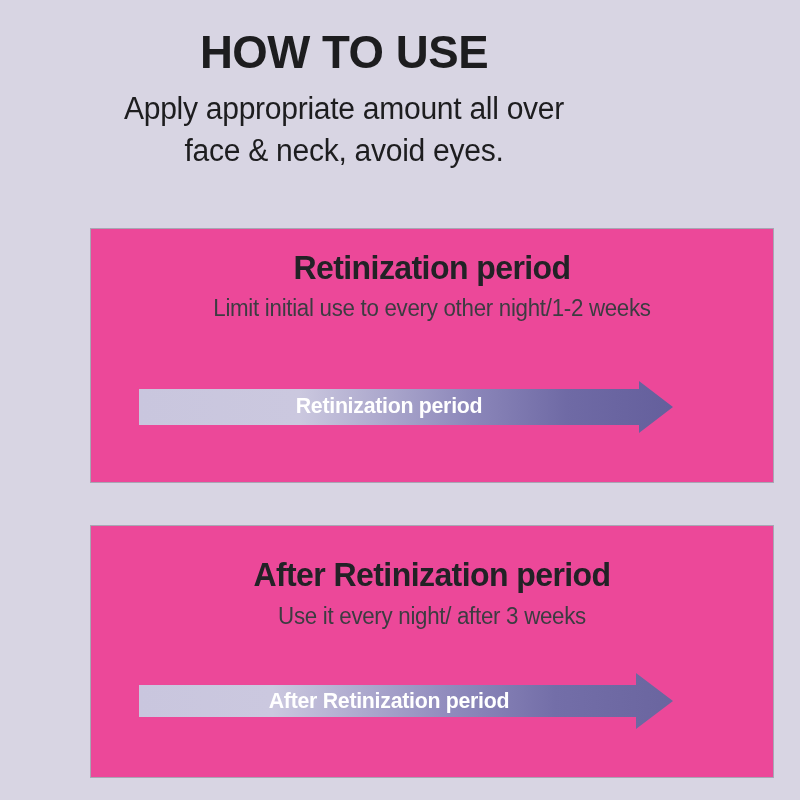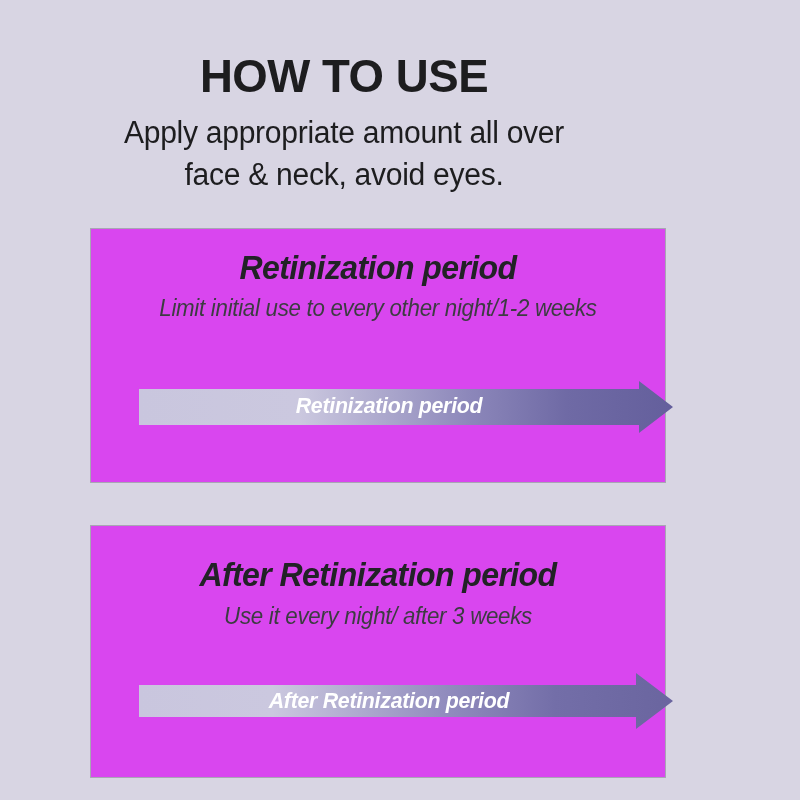--- a/index.html
+++ b/index.html
@@ -22,21 +22,20 @@
     height: 800px;
   }
 
   
   .header {
     position: absolute;
     top: 0;
     left: 0;
     width: 688px;
     text-align: center;
-    margin-top: 24px;
   }
   .main-title {
     margin: 0;
     padding-top: 26px;
     font-size: 47px;
     font-weight: 700;
     letter-spacing: -0.5px;
     color: #1d1d1f;
     line-height: 1.1;
     transform: scaleX(0.97);
@@ -50,25 +49,24 @@
     line-height: 1.38;
     letter-spacing: -0.3px;
     transform: scaleX(0.97);
   }
   .subtitle .line { display: block; }
 
   
   .card {
     position: absolute;
     left: 90px;
-    width: 576px;
-    background: #d946ef;
+    width: 684px;
+    background: #ec4899;
     border: 1px solid #a8a6b4;
     box-sizing: border-box;
-    font-style: italic;
   }
   .card-1 { top: 228px; height: 255px; }
   .card-2 { top: 525px; height: 253px; }
 
   .card-heading {
     margin: 0;
     text-align: center;
     font-weight: 700;
     color: #222226;
     letter-spacing: -0.6px;

